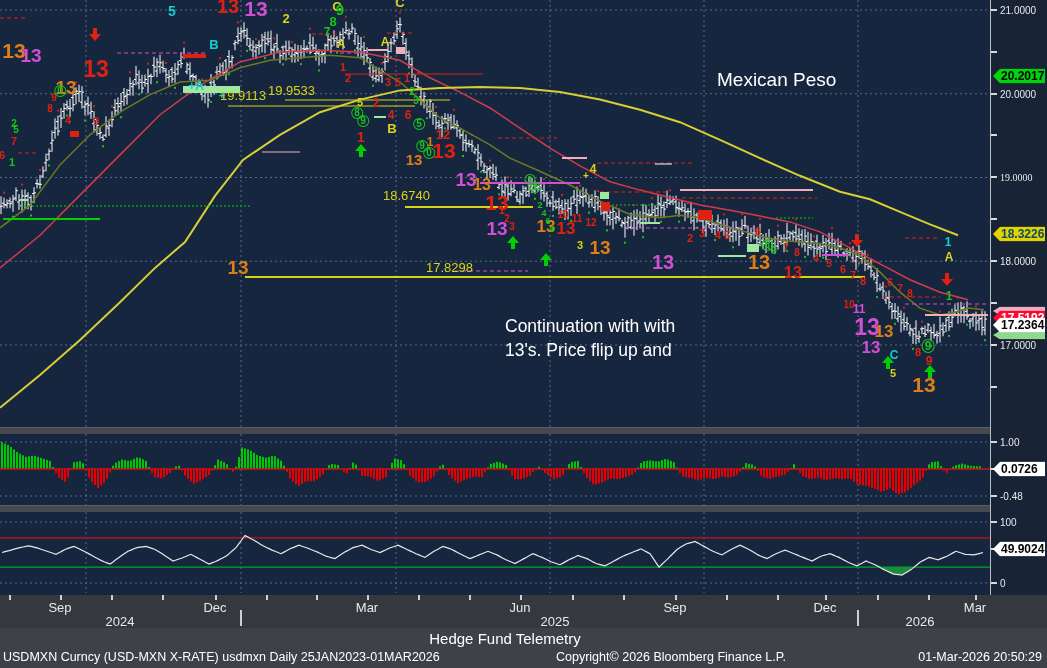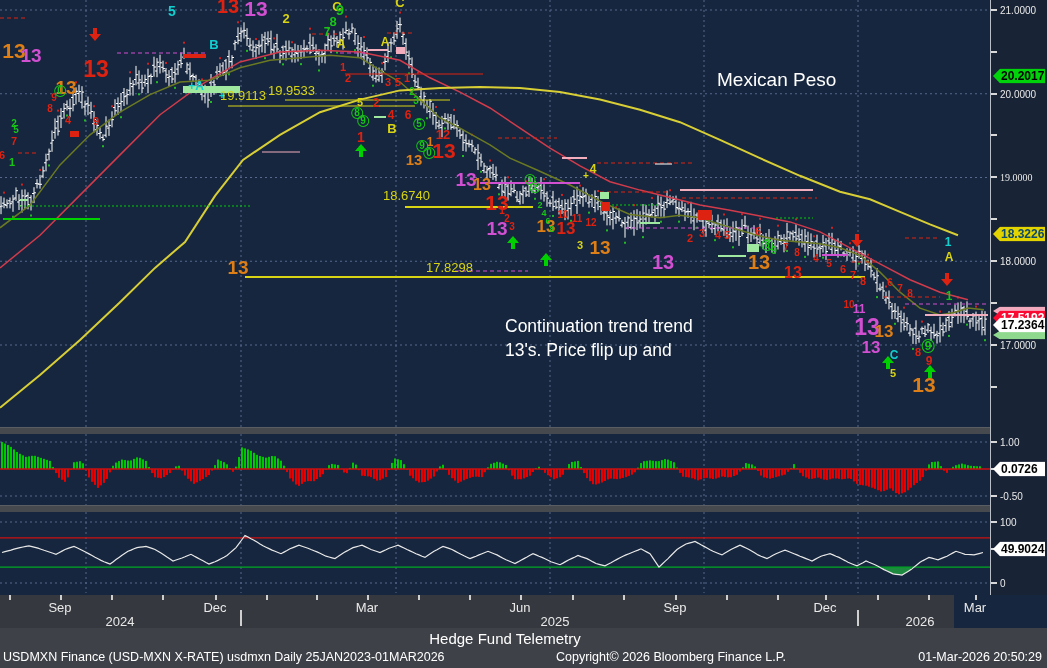--- a/index.html
+++ b/index.html
@@ -11,21 +11,21 @@
   .axlbl{position:absolute;left:9px;color:#e9e9e9;font-size:10px;white-space:nowrap;transform:translateY(-50%);}
   .tick{position:absolute;left:0;width:6px;height:2px;background:#d8d8d8;transform:translateY(-50%);}
   .badge{position:absolute;left:2px;width:52px;height:15px;line-height:15px;font-size:12px;font-weight:bold;
          padding-left:8px;box-sizing:border-box;transform:translateY(-50%);
          clip-path:polygon(0 50%,14% 0,100% 0,100% 100%,14% 100%);}
   .sliver{position:absolute;left:2px;width:52px;height:9px;transform:translateY(-50%);
           clip-path:polygon(0 50%,14% 0,100% 0,100% 100%,14% 100%);}
   .ann{position:absolute;font-weight:bold;line-height:1;transform:translate(-50%,0);white-space:nowrap;}
   .ann.circ{border:1px solid currentColor;border-radius:50%;padding:0 2px;}
   .plabel{position:absolute;color:#d8d414;font-size:13px;transform:translate(0,0);white-space:nowrap;}
-  #xaxis{position:absolute;left:0;top:595px;width:954px;height:33px;background:#35383e;}
+  #xaxis{position:absolute;left:0;top:595px;width:1047px;height:33px;background:#35383e;}
   .xtick{position:absolute;top:0;width:2px;height:5px;background:#cfcfcf;}
   .mon{position:absolute;top:5px;color:#e9e9e9;font-size:13px;transform:translateX(-50%);}
   .yr{position:absolute;top:19px;color:#e9e9e9;font-size:13px;transform:translateX(-50%);}
   .ydiv{position:absolute;top:15px;width:2px;height:16px;background:#cfcfcf;}
   #footer{position:absolute;left:0;top:628px;width:1047px;height:40px;background:#3e4147;color:#fff;}
   #hft{position:absolute;left:505px;top:2px;transform:translateX(-50%);font-size:15px;}
   .foot2{position:absolute;top:22px;font-size:12.5px;white-space:nowrap;}
   #title{position:absolute;left:717px;top:68px;color:#fff;font-size:19px;line-height:24px;}
   #comment{position:absolute;left:505px;top:314px;color:#fff;font-size:17.5px;line-height:24px;}
   .arrow{position:absolute;width:12px;transform:translateX(-50%);}
@@ -728,21 +728,21 @@
         <line x1="0" x2="990" y1="55.14" y2="55.14" stroke="#00aa22" stroke-width="1.3"></line>
         <path d="M2 40.5L5 39.7L8 38.9L11 38.1L14 37.2L17 36.4L20 35.6L23 35.0L26 34.4L29 33.8L32 34.6L35 35.4L38 36.2L41 37.2L44 38.3L47 39.3L50 40.3L53 41.3L56 42.3L59 40.7L62 39.1L65 37.5L68 36.4L71 35.4L74 34.4L77 35.8L80 37.2L83 38.7L86 40.3L89 41.9L92 43.5L95 45.2L98 46.8L101 48.4L104 49.7L107 50.9L110 52.1L113 49.9L116 47.6L119 45.4L122 43.3L125 41.3L128 39.3L131 38.1L134 36.8L137 35.6L140 35.2L143 34.8L146 34.4L149 35.4L152 36.4L155 37.5L158 39.3L161 41.1L164 42.9L167 45.0L170 47.0L173 49.0L176 48.0L179 47.0L182 46.0L185 44.8L188 43.5L191 42.3L194 44.0L197 45.6L200 47.2L203 48.8L206 50.5L209 52.1L212 50.9L215 49.7L218 48.4L221 46.8L224 45.2L227 43.5L230 40.9L233 38.3L236 35.6L239 31.6L242 27.5L245 23.4L248 25.0L251 26.7L254 28.3L257 30.1L260 32.0L263 33.8L266 35.2L269 36.6L272 38.1L275 39.3L278 40.5L281 41.7L284 40.1L287 38.5L290 36.8L293 35.6L296 34.4L299 33.2L302 34.2L305 35.2L308 36.2L311 37.5L314 38.7L317 39.9L320 41.3L323 42.7L326 44.2L329 45.0L332 45.8L335 46.6L338 44.6L341 42.5L344 40.5L347 38.9L350 37.2L353 35.6L356 34.8L359 34.0L362 33.2L365 34.6L368 36.0L371 37.5L374 38.5L377 39.5L380 40.5L383 39.1L386 37.7L389 36.2L392 35.2L395 34.2L398 33.2L401 34.6L404 36.0L407 37.5L410 38.9L413 40.3L416 41.7L419 42.9L422 44.2L425 45.4L428 43.3L431 41.3L434 39.3L437 37.7L440 36.0L443 34.4L446 35.4L449 36.4L452 37.5L455 39.1L458 40.7L461 42.3L464 43.8L467 45.2L470 46.6L473 45.4L476 44.2L479 42.9L482 41.7L485 40.5L488 39.3L491 40.5L494 41.7L497 42.9L500 44.6L503 46.2L506 47.8L509 49.0L512 50.3L515 51.5L518 49.9L521 48.2L524 46.6L527 45.0L530 43.3L533 41.7L536 42.9L539 44.2L542 45.4L545 46.8L548 48.2L551 49.7L554 50.7L557 51.7L560 52.7L563 51.1L566 49.4L569 47.8L572 46.4L575 45.0L578 43.5L581 44.6L584 45.6L587 46.6L590 48.2L593 49.9L596 51.5L599 52.3L602 53.1L605 53.9L608 52.3L611 50.7L614 49.0L617 47.4L620 45.8L623 44.2L626 42.9L629 41.7L632 40.5L635 39.3L638 38.1L641 36.8L644 38.5L647 40.1L650 41.7L653 46.2L656 50.7L659 55.1L662 52.3L665 49.4L668 46.6L671 43.5L674 40.5L677 37.5L680 35.6L683 33.8L686 32.0L689 31.1L692 30.3L695 29.5L698 31.1L701 32.8L704 34.4L707 36.0L710 37.7L713 39.3L716 40.5L719 41.7L722 42.9L725 41.1L728 39.3L731 37.5L734 36.0L737 34.6L740 33.2L743 34.6L746 36.0L749 37.5L752 39.3L755 41.1L758 42.9L761 44.2L764 45.4L767 46.6L770 45.0L773 43.3L776 41.7L779 40.5L782 39.3L785 38.1L788 39.3L791 40.5L794 41.7L797 42.9L800 44.2L803 45.4L806 46.6L809 47.8L812 49.0L815 47.4L818 45.8L821 44.2L824 43.3L827 42.5L830 41.7L833 42.9L836 44.2L839 45.4L842 47.0L845 48.6L848 50.3L851 51.5L854 52.7L857 53.9L860 52.3L863 50.7L866 49.0L869 50.3L872 51.5L875 52.7L878 54.3L881 56.0L884 57.6L887 59.0L890 60.4L893 61.9L896 62.3L899 62.7L902 63.1L905 61.2L908 59.4L911 57.6L914 55.1L917 52.7L920 50.3L923 48.6L926 47.0L929 45.4L932 46.2L935 47.0L938 47.8L941 46.6L944 45.4L947 44.2L950 42.5L953 40.9L956 39.3L959 40.3L962 41.3L965 42.3L968 42.5L971 42.7L974 42.9L977 42.1L980 41.3L983 40.5" stroke="#e8e8e8" stroke-width="1.2" fill="none"></path>
       </svg>
     </div>
 
   <div id="title">
     <div>Mexican Peso</div>
   </div>
 
   <div id="comment">
-    <div>Continuation trend trend</div>
+    <div>Continuation with with</div>
     <div>13's.  Price flip up and</div>
   </div>
 
   <div id="axis">
       <div class="tick" style="top: 10px;"></div>
       <div class="tick" style="top: 52px;"></div>
       <div class="tick" style="top: 94px;"></div>
       <div class="tick" style="top: 135px;"></div>
       <div class="tick" style="top: 177px;"></div>
       <div class="tick" style="top: 219px;"></div>
@@ -755,21 +755,21 @@
       <div class="tick" style="top: 496px;"></div>
       <div class="tick" style="top: 522px;"></div>
       <div class="tick" style="top: 549px;"></div>
       <div class="tick" style="top: 583px;"></div>
       <div class="axlbl" style="top: 10px;">21.0000</div>
       <div class="axlbl" style="top: 94px;">20.0000</div>
       <div class="axlbl" style="top: 177px; font-family: Liberation Serif, serif;">19.0000</div>
       <div class="axlbl" style="top: 261px;">18.0000</div>
       <div class="axlbl" style="top: 345px;">17.0000</div>
       <div class="axlbl" style="top: 442px;">1.00</div>
-      <div class="axlbl" style="top: 496px;">-0.50</div>
+      <div class="axlbl" style="top: 496px;">-0.48</div>
       <div class="axlbl" style="top: 522px;">100</div>
       <div class="axlbl" style="top: 583px;">0</div>
       <div class="sliver" style="top: 311px; background: rgb(242, 170, 190);"></div>
       <div class="sliver" style="top: 335px; background: rgb(143, 217, 143);"></div>
       <div class="badge" style="top: 76px; background: rgb(0, 211, 10); color: rgb(0, 0, 0);">20.2017</div>
       <div class="badge" style="top: 234px; background: rgb(227, 212, 0); color: #0c4a6e;">18.3226</div>
       <div class="badge" style="top: 318px; background: rgb(250, 10, 50); color: #ffffff;">17.5192</div>
       <div class="badge" style="top: 325px; background: rgb(255, 255, 255); color: rgb(0, 0, 0);">17.2364</div>
       <div class="badge" style="top: 469px; background: rgb(255, 255, 255); color: rgb(0, 0, 0);">0.0726</div>
       <div class="badge" style="top: 549px; background: rgb(255, 255, 255); color: rgb(0, 0, 0);">49.9024</div>
@@ -804,17 +804,17 @@
       <div class="mon" style="left: 975px;">Mar</div>
       <div class="yr" style="left: 120px;">2024</div>
       <div class="yr" style="left: 555px;">2025</div>
       <div class="yr" style="left: 920px;">2026</div>
       <div class="ydiv" style="left: 240px;"></div>
       <div class="ydiv" style="left: 857px;"></div>
     </div>
 
   <div id="footer">
     <div id="hft">Hedge Fund Telemetry</div>
-    <div class="foot2" style="left:3px;">USDMXN Finance (USD-MXN X-RATE) usdmxn Daily 25JAN2023-01MAR2026</div>
+    <div class="foot2" style="left:3px;">USDMXN Curncy (USD-MXN X-RATE) usdmxn Daily 25JAN2023-01MAR2026</div>
     <div class="foot2" style="left:556px;">Copyright© 2026 Bloomberg Finance L.P.</div>
     <div class="foot2" style="right:5px;">01-Mar-2026 20:50:29</div>
   </div>
 </div>
 
 </body></html>

